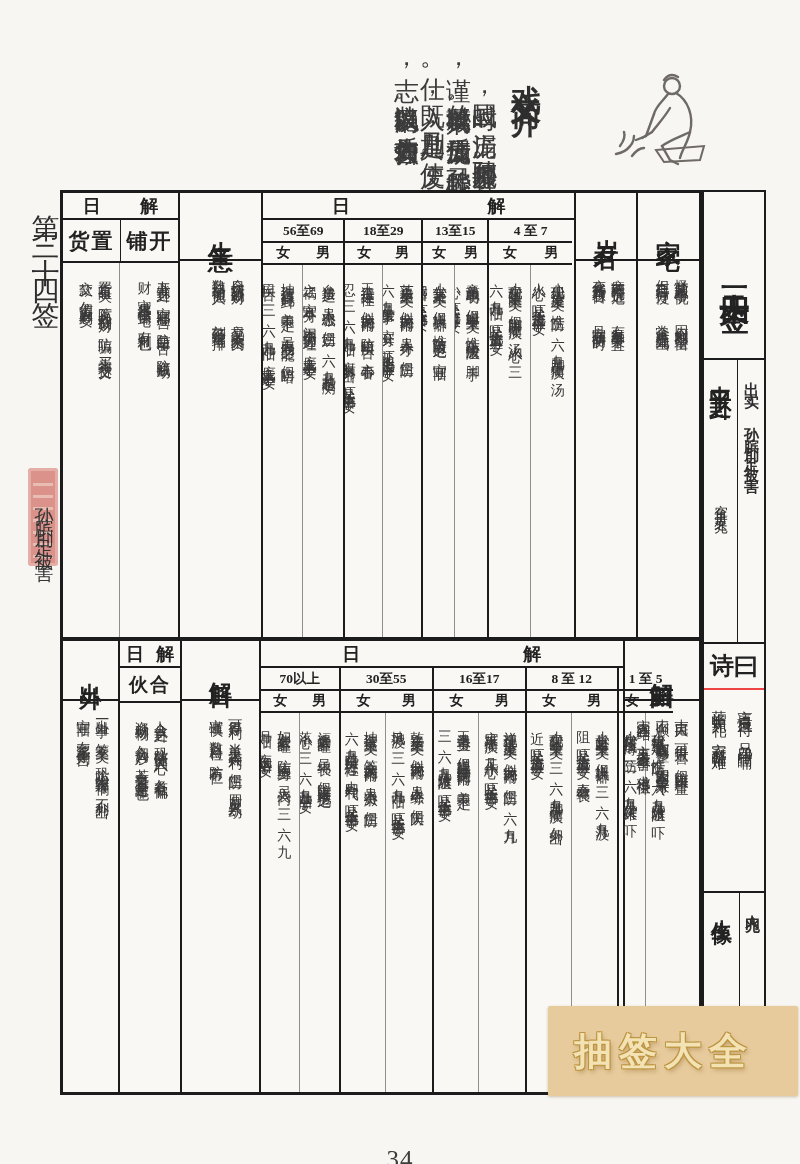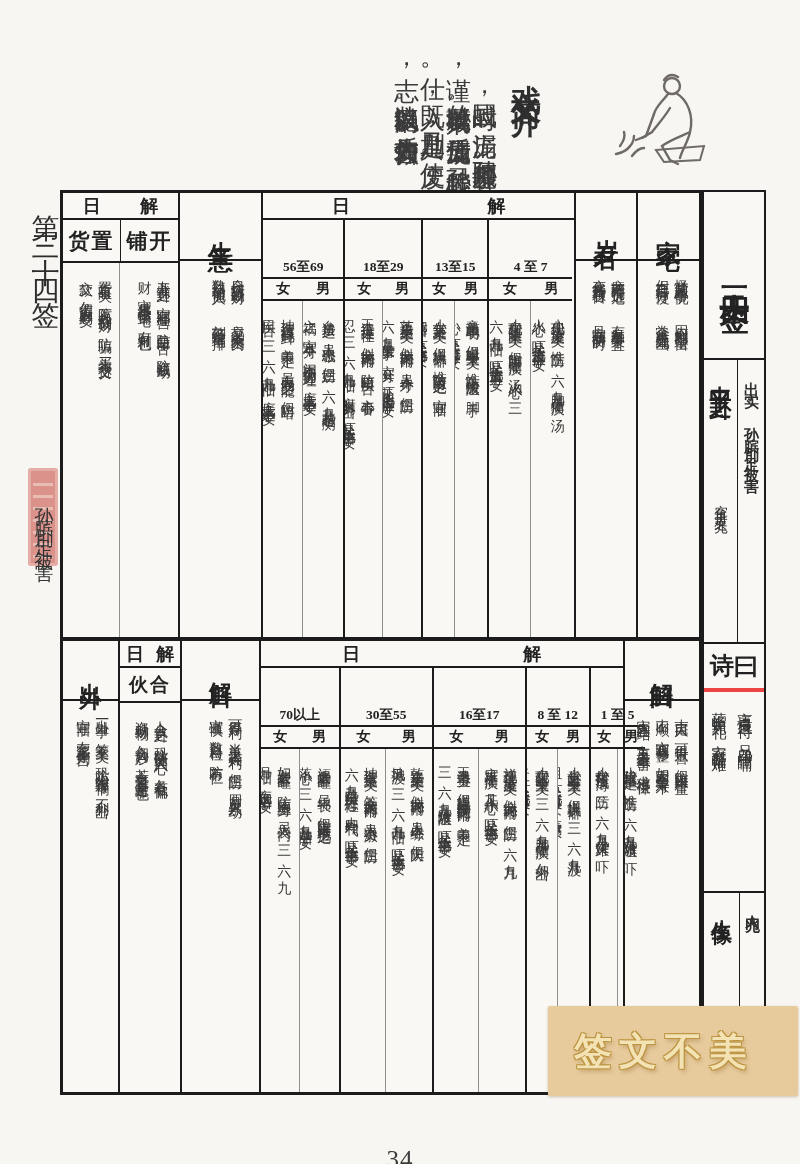--- a/index.html
+++ b/index.html
@@ -22,42 +22,42 @@
   .col{display:flex;flex-direction:column;border-right:2px solid #1c1c1c;box-sizing:border-box;}
   .col:last-child{border-right:none;}
   .head{border-bottom:2px solid #1c1c1c;box-sizing:border-box;display:flex;align-items:center;justify-content:center;font-weight:bold;color:#222;}
   .vlabel{font-size:25px;letter-spacing:6px;}
   .h-top{height:68px;}
   .h-bot{height:60px;}
   .grouphead{height:25px;display:flex;align-items:center;justify-content:space-around;font-weight:bold;font-size:18px;border-bottom:2px solid #1c1c1c;color:#222;}
   .sublabels{flex:1;display:flex;}
   .sublabels>div{flex:1;display:flex;align-items:center;justify-content:center;font-size:21px;font-weight:bold;border-right:1px solid #1c1c1c;letter-spacing:2px;color:#222;}
   .sublabels>div:last-child{border-right:none;}
-  .agehead{height:21px;display:flex;align-items:center;justify-content:center;font-size:13.5px;font-weight:bold;border-bottom:2px solid #1c1c1c;color:#222;margin-top:36px;}
+  .agehead{height:21px;display:flex;align-items:center;justify-content:center;font-size:13.5px;font-weight:bold;border-bottom:2px solid #1c1c1c;color:#222;}
   .sexhead{height:20px;display:flex;align-items:center;justify-content:space-around;font-size:14px;font-weight:bold;border-bottom:2px solid #1c1c1c;color:#222;}
   .body{flex:1;display:flex;overflow:hidden;}
   .cellv{flex:1;writing-mode:vertical-rl;text-orientation:upright;font-size:14px;line-height:19px;letter-spacing:2px;white-space:pre-line;padding:7px 5px 2px 2px;color:#383838;box-sizing:border-box;overflow:hidden;}
   .pair>.cellv{width:50%;flex:none;}
   .pair>.cellv:first-child{border-right:1px solid #8f8f8f;}
   .agegrp{display:flex;flex-direction:column;border-right:2px solid #1c1c1c;box-sizing:border-box;}
   .agegrp .cols{flex:1;display:flex;}
   .agegrp .acol{display:flex;flex-direction:column;border-right:2px solid #1c1c1c;box-sizing:border-box;}
   .agegrp .acol:last-child{border-right:none;}
   
   .rsb{position:absolute;left:702px;top:190px;width:64px;height:905px;border:2px solid #1c1c1c;box-sizing:border-box;background:#f9f8f4;display:flex;flex-direction:column;}
   .rs1{height:166px;border-bottom:2px solid #1c1c1c;display:flex;align-items:center;justify-content:center;}
   .rs1 .v{font-size:30px;font-weight:bold;letter-spacing:6px;color:#222;}
   .rs2{height:282px;border-bottom:2px solid #1c1c1c;display:flex;}
   .rs2-left{width:34px;border-right:1px solid #1c1c1c;display:flex;flex-direction:column;align-items:center;box-sizing:border-box;padding-top:8px;}
   .verdict{font-size:22px;font-weight:bold;letter-spacing:4px;color:#222;height:118px;}
   .omen{font-size:13.5px;letter-spacing:3px;color:#333;height:130px;margin-top:8px;}
   .rs2-right{flex:1;display:flex;justify-content:center;padding-top:10px;}
   .source{font-size:15px;letter-spacing:10px;color:#2e2e2e;font-weight:bold;}
   .rs3{height:247px;border-bottom:2px solid #1c1c1c;display:flex;flex-direction:column;}
-  .poemhead{height:44px;border-bottom:4px solid #ef4444;direction:rtl;display:flex;align-items:center;justify-content:space-around;font-size:24px;font-weight:bold;color:#222;}
+  .poemhead{height:44px;border-bottom:2px solid #ef4444;direction:rtl;display:flex;align-items:center;justify-content:space-around;font-size:24px;font-weight:bold;color:#222;}
   .poem{flex:1;writing-mode:vertical-rl;text-orientation:upright;white-space:pre-line;font-size:15px;line-height:26px;letter-spacing:3px;padding:8px 6px 0 0;color:#333;}
   .rs4{flex:1;display:flex;}
   .rs4-left{width:36px;border-right:1px solid #1c1c1c;display:flex;justify-content:center;padding-top:10px;box-sizing:border-box;}
   .lifeimg{font-size:21px;font-weight:bold;letter-spacing:4px;color:#222;}
   .rs4-right{flex:1;display:flex;justify-content:center;padding-top:10px;}
   .innersign{font-size:15px;font-weight:bold;letter-spacing:3px;color:#2e2e2e;}
   
   .banner{position:absolute;left:548px;top:1006px;width:250px;height:90px;background:#e7cb9d;border-radius:2px;box-shadow:0 1px 3px rgba(120,90,40,.35);display:flex;align-items:center;}
   .banner span{font-size:38px;font-weight:bold;letter-spacing:7px;margin-left:26px;color:#f2e2b4;text-shadow:1px 1px 0 #bd9440,-1px -1px 0 #bd9440,1px -1px 0 #bd9440,-1px 1px 0 #bd9440,2px 3px 4px rgba(150,105,40,.45);}
   .pageno{position:absolute;left:0;right:0;top:1104px;text-align:center;font-size:25px;color:#3d3d3d;letter-spacing:1px;margin-top:42px;}
@@ -274,21 +274,21 @@
               <span>女</span>
               <span>男</span>
             </div>
           <div class="body pair">
             <div class="cellv">玉造虽贤玉　但嫌得此卦病龙行雨　美中不足
 三　六　九月灾难波阻　吓吴爷化吉平安</div>
             <div class="cellv">祥造现年运度未美　似病龙行雨　但防三　六　九月
 灾难手痛疾　凡工作小心　吓吴爷化吉平安</div>
           </div>
         </div>
-        <div class="acol" style="width:64px">
+        <div class="acol" style="width:92px">
           <div class="agehead">8 至 12</div>
           <div class="sexhead">
               <span>女</span>
               <span>男</span>
             </div>
           <div class="body pair">
             <div class="cellv">小女现年时令未美　三　六　九月脚手痛疾　勿外出
 近　吓吴爷化吉方保平安</div>
             <div class="cellv">小童之卦时令未美　但嫌执僻　三　六　九月波
 阻　吓吴爷化吉方保平安　寿命绵长</div>
@@ -345,18 +345,18 @@
       <div class="rs4-left">
           <span class="v lifeimg">生像：</span>
         </div>
       <div class="rs4-right">
           <span class="v innersign">内兆：</span>
         </div>
     </div>
   </div>
 
   <div class="banner">
-    <span>签文不美</span>
+    <span>抽签大全</span>
   </div>
 
   <div class="pageno">34</div>
 
 </div>
 
 </body></html>

